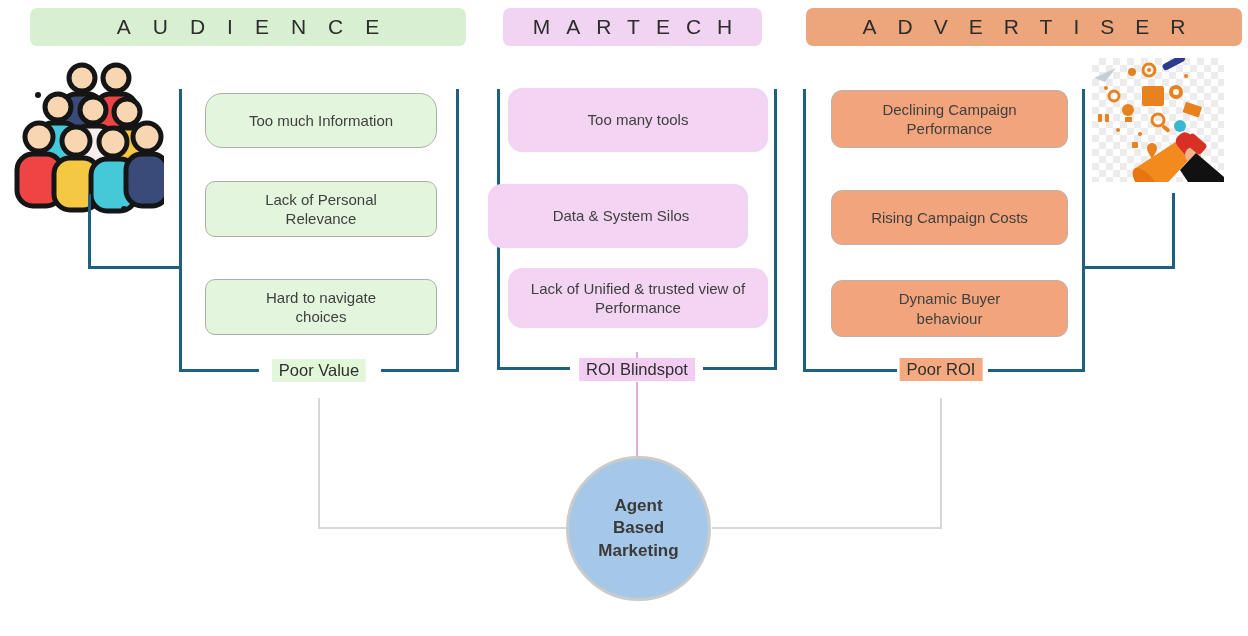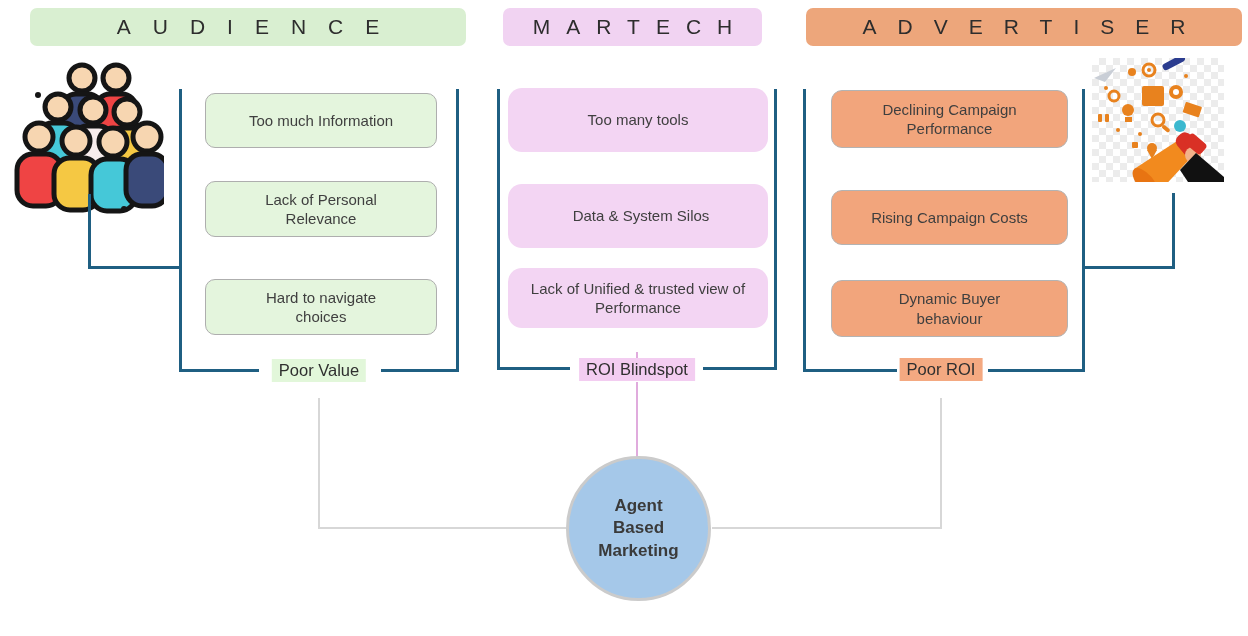--- a/index.html
+++ b/index.html
@@ -157,26 +157,26 @@
   <div class="ln h teal" style="left:1082px;top:266px;width:93px;height:2.5px;"></div>
   <div class="ln v teal" style="left:1172px;top:193px;height:76px;width:2.5px;"></div>
 
   <div class="ln v2 grayln" style="left:318px;top:398px;height:130px;"></div>
   <div class="ln h2 grayln" style="left:318px;top:527px;width:248px;"></div>
   <div class="ln v2 grayln" style="left:940px;top:398px;height:130px;"></div>
   <div class="ln h2 grayln" style="left:712px;top:527px;width:230px;"></div>
   <div class="ln v2 pinkln" style="left:636px;top:352px;height:8px;"></div>
   <div class="ln v2 pinkln" style="left:636px;top:382px;height:76px;"></div>
 
-  <div class="box green" style="left:205px;top:93px;width:232px;height:55px;">Too much Information</div>
+  <div class="box green" style="left:205px;top:93px;width:232px;height:55px;border-radius:17px;">Too much Information</div>
   <div class="box green" style="left:205px;top:181px;width:232px;height:56px;">Lack of Personal Relevance</div>
   <div class="box green narrow" style="left:205px;top:279px;width:232px;height:56px;">Hard to navigate choices</div>
 
   <div class="box pinkb" style="left:508px;top:88px;width:260px;height:64px;">Too many tools</div>
-  <div class="box pinkb" style="left:508px;top:184px;width:260px;height:64px;padding-left:32px;">Data &amp; System Silos</div>
+  <div class="box pinkb" style="left:488px;top:184px;width:260px;height:64px;padding-left:32px;">Data &amp; System Silos</div>
   <div class="box pinkb" style="left:508px;top:268px;width:260px;height:60px;padding:4px 20px;">Lack of Unified &amp; trusted view of Performance</div>
 
   <div class="box orangeb" style="left:831px;top:90px;width:237px;height:58px;">Declining Campaign Performance</div>
   <div class="box orangeb" style="left:831px;top:190px;width:237px;height:55px;">Rising Campaign Costs</div>
   <div class="box orangeb narrow" style="left:831px;top:280px;width:237px;height:57px;">Dynamic Buyer behaviour</div>
 
   <div class="outcome green" style="left:319px;top:359px;">Poor Value</div>
   <div class="outcome pink" style="left:637px;top:358px;">ROI Blindspot</div>
   <div class="outcome orange" style="left:941px;top:358px;">Poor ROI</div>
 

